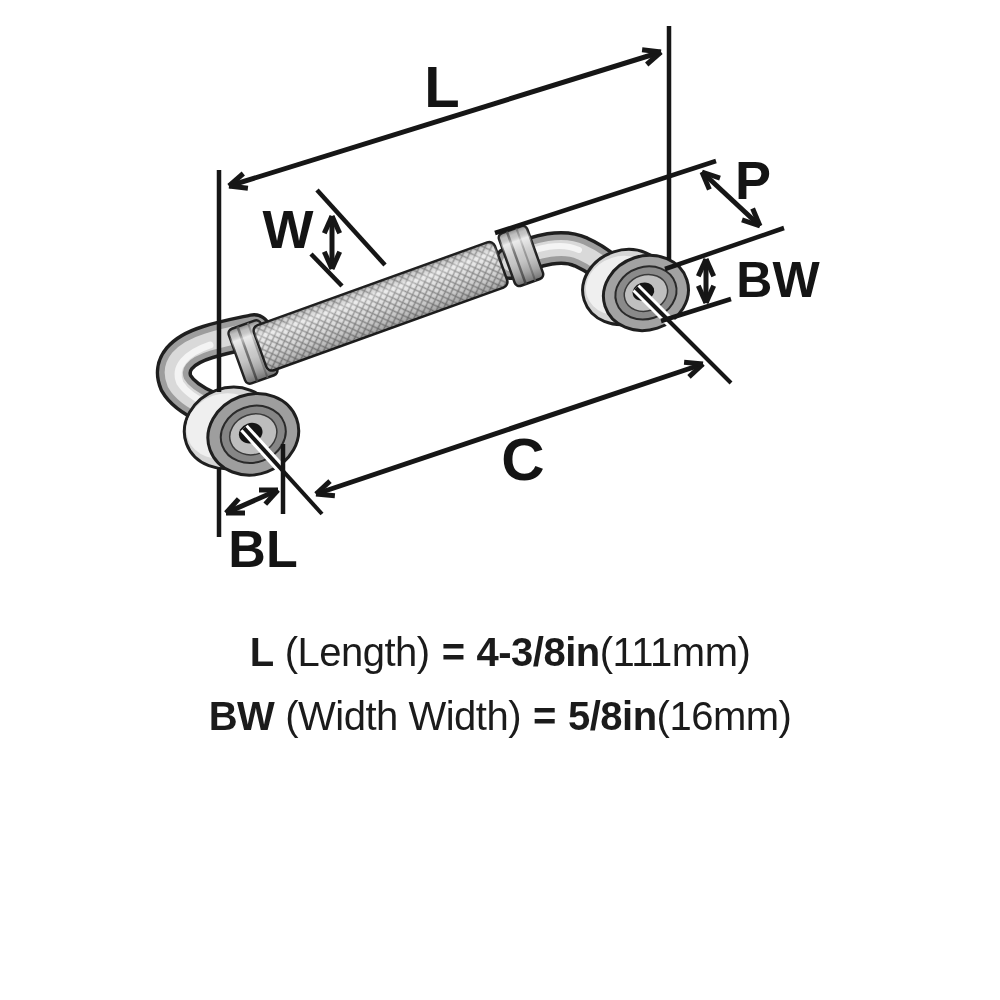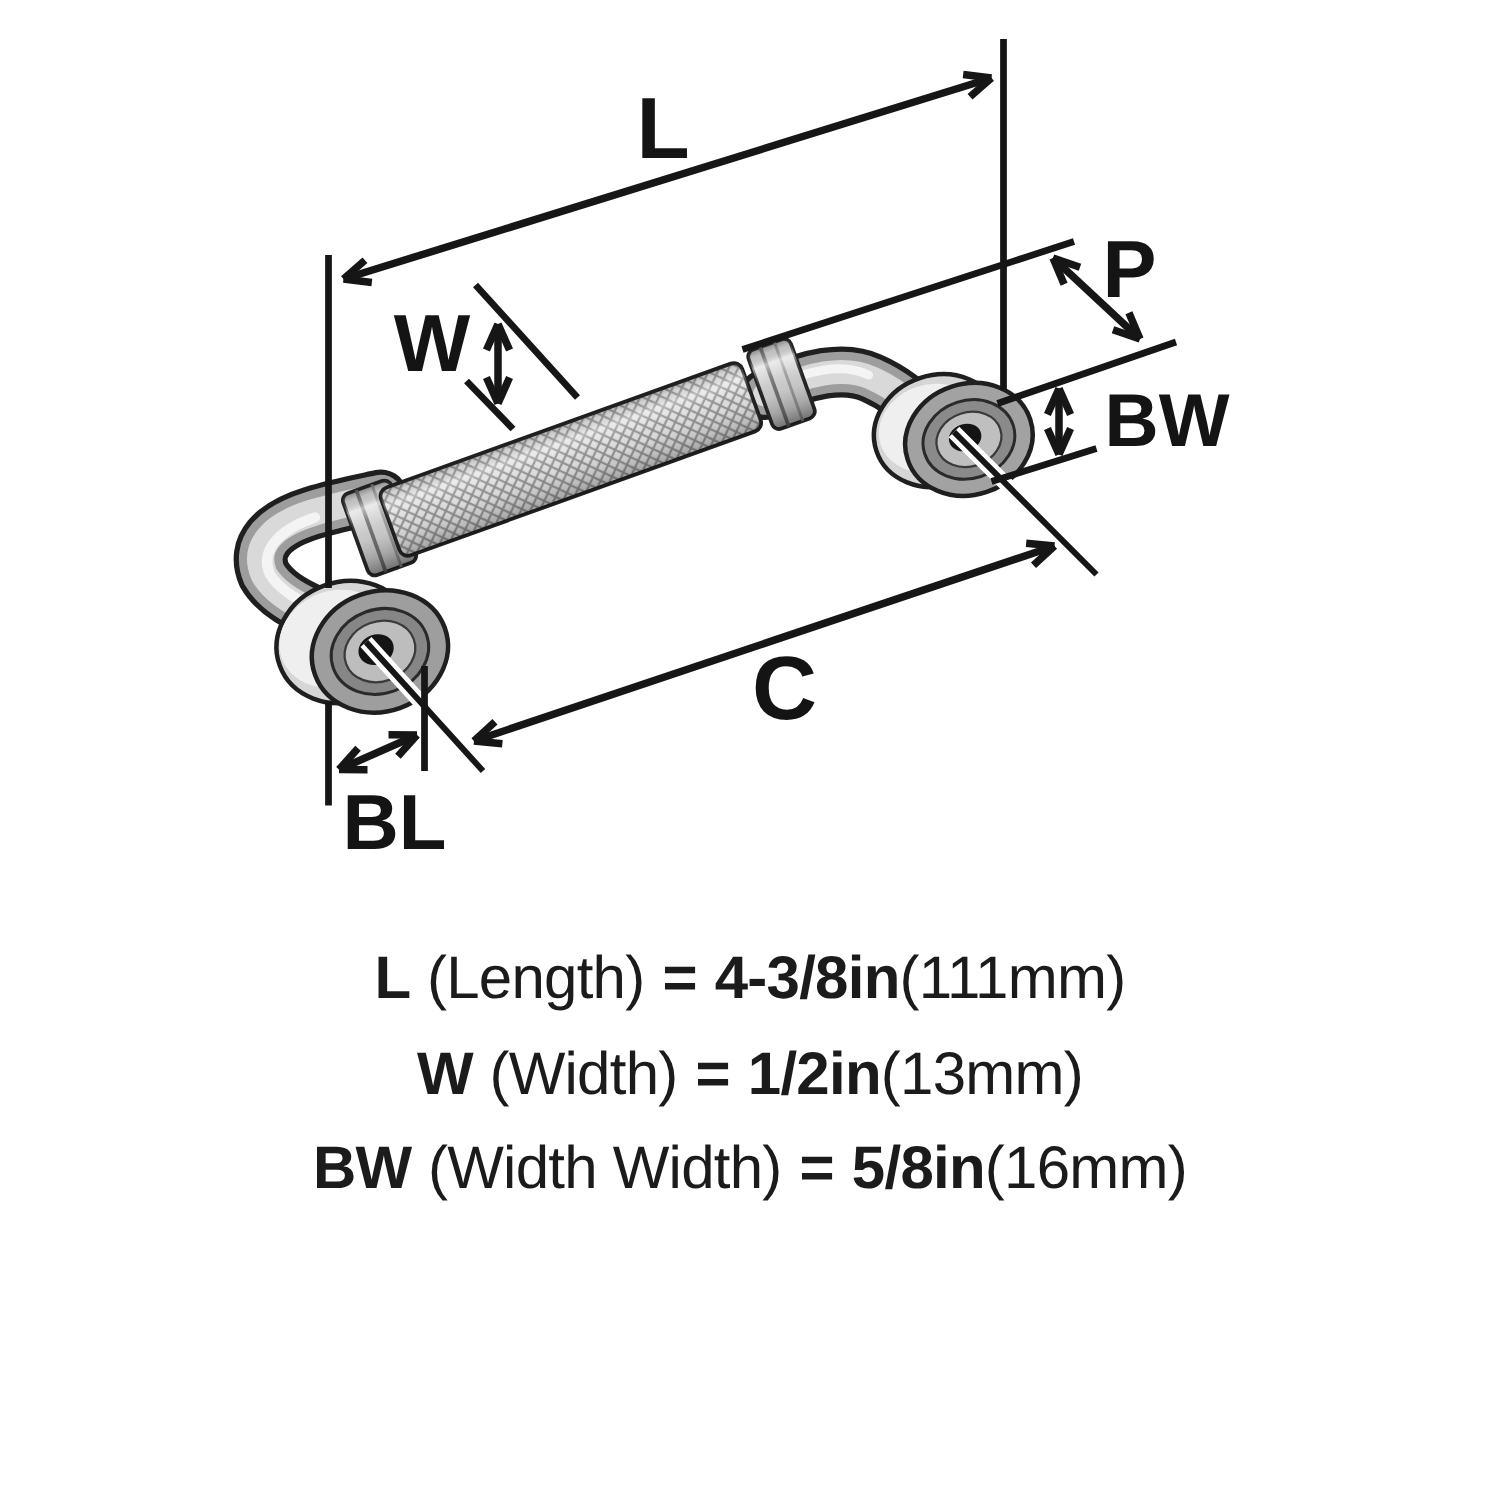--- a/index.html
+++ b/index.html
@@ -151,16 +151,15 @@
     <text class="dim-label" x="442" y="86" font-size="58" dominant-baseline="central">L</text>
     <text class="dim-label" x="288" y="229" font-size="54" dominant-baseline="central">W</text>
     <text class="dim-label" x="753" y="180" font-size="54" dominant-baseline="central">P</text>
     <text class="dim-label" x="523" y="459" font-size="60" dominant-baseline="central">C</text>
     <text class="dim-label" x="263" y="549" font-size="52" dominant-baseline="central">BL</text>
     <text class="dim-label" x="778" y="280" font-size="50" dominant-baseline="central">BW</text>
   </svg>
 
   <div class="specs">
     <div class="spec-line"><span class="spec-symbol">L</span><span class="spec-desc">(Length)</span><span class="spec-eq">=</span><span class="spec-value">4-3/8in</span><span class="spec-metric">(111mm)</span></div>
-    <div class="spec-line"><span class="spec-symbol">W</span><span class="spec-desc">(Width)</span><span class="spec-eq">=</span><span class="spec-value">1/2in</span><span class="spec-metric">(13mm)</span></div>
     <div class="spec-line"><span class="spec-symbol">BW</span><span class="spec-desc">(Width Width)</span><span class="spec-eq">=</span><span class="spec-value">5/8in</span><span class="spec-metric">(16mm)</span></div>
   </div>
 </div>
 
 </body></html>

